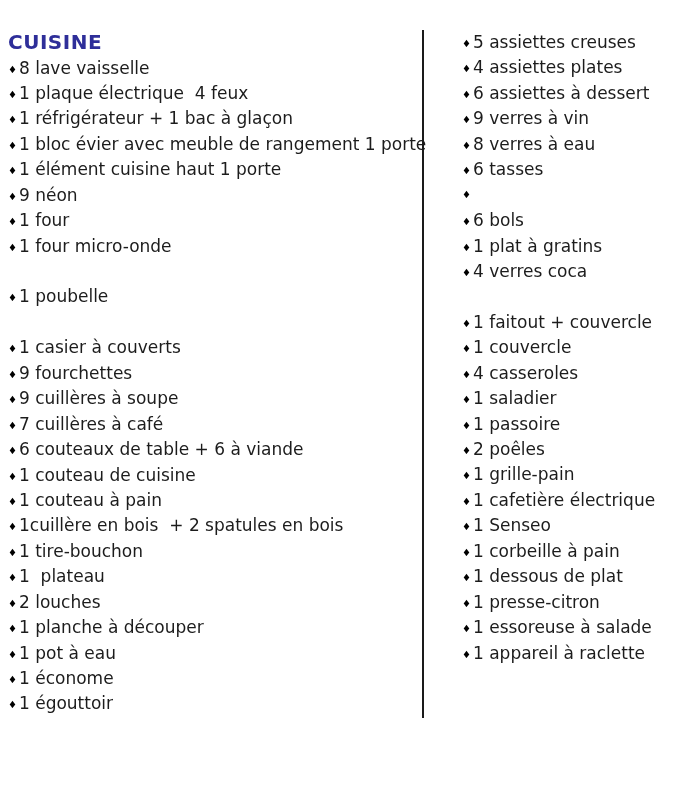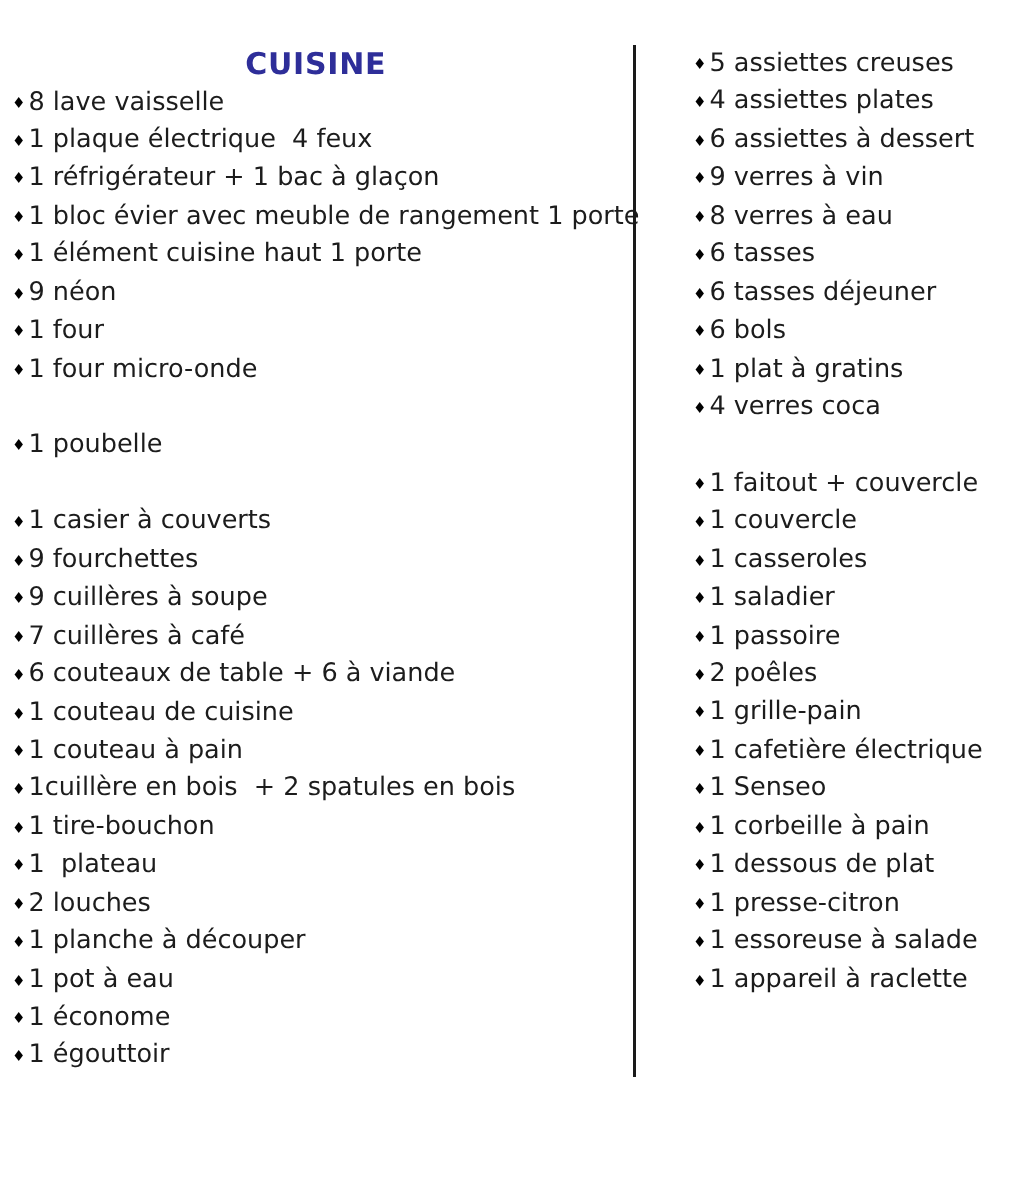--- a/index.html
+++ b/index.html
@@ -10,21 +10,20 @@
     height: 800px;
     font-family: "DejaVu Sans", sans-serif;
   }
   .page {
     position: relative;
     width: 687px;
     height: 800px;
     box-sizing: border-box;
     padding-top: 30px;
     overflow: hidden;
-    text-align: center;
   }
   .col {
     position: absolute;
     top: 30px;
   }
   .col-left {
     left: 8px;
     width: 405px;
   }
   .col-right {
@@ -107,28 +106,28 @@
   <div class="divider"></div>
 
   <div class="col col-right">
     <div>
         <div class="row"><span class="bullet">♦</span><span class="item-text">5 assiettes creuses</span></div>
         <div class="row"><span class="bullet">♦</span><span class="item-text">4 assiettes plates</span></div>
         <div class="row"><span class="bullet">♦</span><span class="item-text">6 assiettes à dessert</span></div>
         <div class="row"><span class="bullet">♦</span><span class="item-text">9 verres à vin</span></div>
         <div class="row"><span class="bullet">♦</span><span class="item-text">8 verres à eau</span></div>
         <div class="row"><span class="bullet">♦</span><span class="item-text">6 tasses</span></div>
-        <div class="row"><span class="bullet">♦</span><span class="item-text">6 tasses déjeuner</span></div>
+        <div class="row"><span class="bullet">♦</span></div>
         <div class="row"><span class="bullet">♦</span><span class="item-text">6 bols</span></div>
         <div class="row"><span class="bullet">♦</span><span class="item-text">1 plat à gratins</span></div>
         <div class="row"><span class="bullet">♦</span><span class="item-text">4 verres coca</span></div>
         <div class="row"></div>
         <div class="row"><span class="bullet">♦</span><span class="item-text">1 faitout + couvercle</span></div>
         <div class="row"><span class="bullet">♦</span><span class="item-text">1 couvercle</span></div>
-        <div class="row"><span class="bullet">♦</span><span class="item-text">1 casseroles</span></div>
+        <div class="row"><span class="bullet">♦</span><span class="item-text">4 casseroles</span></div>
         <div class="row"><span class="bullet">♦</span><span class="item-text">1 saladier</span></div>
         <div class="row"><span class="bullet">♦</span><span class="item-text">1 passoire</span></div>
         <div class="row"><span class="bullet">♦</span><span class="item-text">2 poêles</span></div>
         <div class="row"><span class="bullet">♦</span><span class="item-text">1 grille-pain</span></div>
         <div class="row"><span class="bullet">♦</span><span class="item-text">1 cafetière électrique</span></div>
         <div class="row"><span class="bullet">♦</span><span class="item-text">1 Senseo</span></div>
         <div class="row"><span class="bullet">♦</span><span class="item-text">1 corbeille à pain</span></div>
         <div class="row"><span class="bullet">♦</span><span class="item-text">1 dessous de plat</span></div>
         <div class="row"><span class="bullet">♦</span><span class="item-text">1 presse-citron</span></div>
         <div class="row"><span class="bullet">♦</span><span class="item-text">1 essoreuse à salade</span></div>

